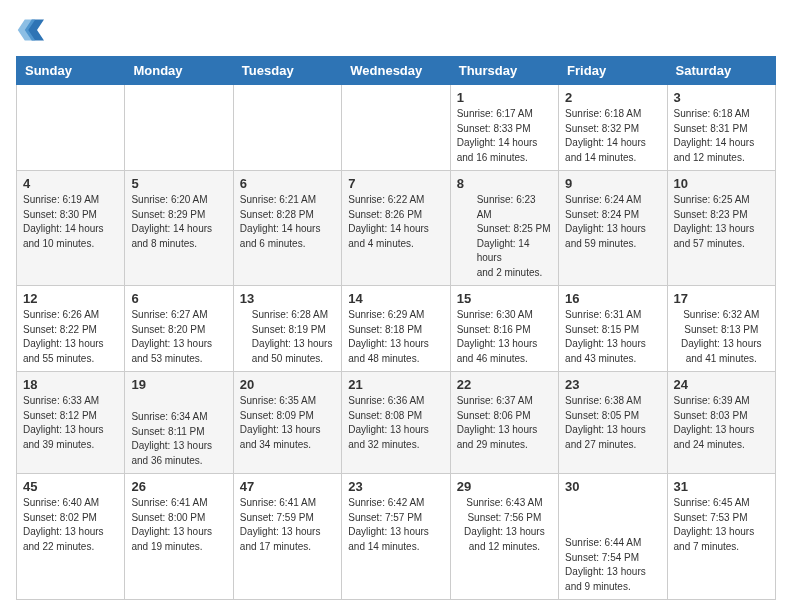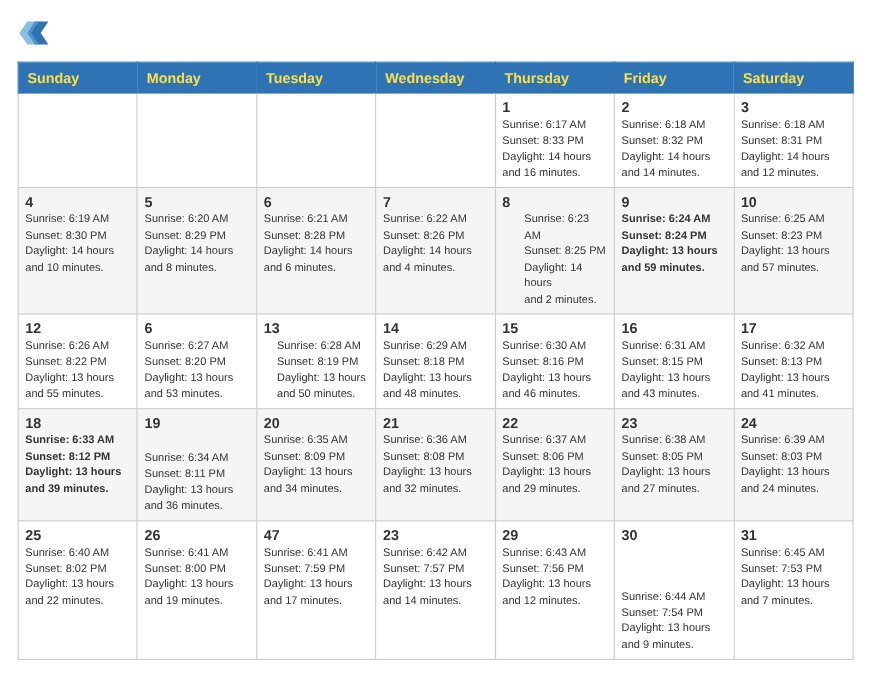--- a/index.html
+++ b/index.html
@@ -53,21 +53,21 @@
       font-size: 15px;
       color: #555;
     }
     .calendar {
       width: 100%;
       border-collapse: collapse;
       border: 1px solid #ccc;
     }
     .calendar th {
       background-color: #2e74b5;
-      color: #fde047;
+      color: #ffffff;
       font-size: 13px;
       font-weight: bold;
       padding: 6px 8px;
       text-align: left;
       border: 1px solid #2e74b5;
     }
     .calendar td {
       border: 1px solid #ccc;
       vertical-align: top;
       padding: 5px 6px;
@@ -186,21 +186,21 @@
         </td>
         <td>
           <span class="day-num">8</span>
           <div class="day-info" style="white-space: pre-line; margin-left: 20px;">Sunrise: 6:23 AM
 Sunset: 8:25 PM
 Daylight: 14 hours
 and 2 minutes.</div>
         </td>
         <td>
           <span class="day-num">9</span>
-          <div class="day-info" style="white-space: pre-line; font-weight: bold;">Sunrise: 6:24 AM
+          <div class="day-info" style="white-space: pre-line;">Sunrise: 6:24 AM
 Sunset: 8:24 PM
 Daylight: 13 hours
 and 59 minutes.</div>
         </td>
         <td>
           <span class="day-num">10</span>
           <div class="day-info" style="white-space: pre-line;">Sunrise: 6:25 AM
 Sunset: 8:23 PM
 Daylight: 13 hours
 and 57 minutes.</div>
@@ -244,30 +244,30 @@
         </td>
         <td>
           <span class="day-num">16</span>
           <div class="day-info" style="white-space: pre-line;">Sunrise: 6:31 AM
 Sunset: 8:15 PM
 Daylight: 13 hours
 and 43 minutes.</div>
         </td>
         <td>
           <span class="day-num">17</span>
-          <div class="day-info" style="white-space: pre-line;">Sunrise: 6:32 AM
+          <div class="day-info" style="white-space: pre-line; text-align: center;">Sunrise: 6:32 AM
 Sunset: 8:13 PM
 Daylight: 13 hours
 and 41 minutes.</div>
         </td>
       </tr>
       <tr>
         <td>
           <span class="day-num">18</span>
-          <div class="day-info" style="white-space: pre-line; font-weight: bold;">Sunrise: 6:33 AM
+          <div class="day-info" style="white-space: pre-line;">Sunrise: 6:33 AM
 Sunset: 8:12 PM
 Daylight: 13 hours
 and 39 minutes.</div>
         </td>
         <td>
           <span class="day-num">19</span>
           <div class="day-info" style="white-space: pre-line; margin-top: 18px;">Sunrise: 6:34 AM
 Sunset: 8:11 PM
 Daylight: 13 hours
 and 36 minutes.</div>
@@ -303,21 +303,21 @@
         <td>
           <span class="day-num">24</span>
           <div class="day-info" style="white-space: pre-line;">Sunrise: 6:39 AM
 Sunset: 8:03 PM
 Daylight: 13 hours
 and 24 minutes.</div>
         </td>
       </tr>
       <tr>
         <td>
-          <span class="day-num">25</span>
+          <span class="day-num">45</span>
           <div class="day-info" style="white-space: pre-line;">Sunrise: 6:40 AM
 Sunset: 8:02 PM
 Daylight: 13 hours
 and 22 minutes.</div>
         </td>
         <td>
           <span class="day-num">26</span>
           <div class="day-info" style="white-space: pre-line;">Sunrise: 6:41 AM
 Sunset: 8:00 PM
 Daylight: 13 hours
@@ -332,21 +332,21 @@
         </td>
         <td>
           <span class="day-num">23</span>
           <div class="day-info" style="white-space: pre-line;">Sunrise: 6:42 AM
 Sunset: 7:57 PM
 Daylight: 13 hours
 and 14 minutes.</div>
         </td>
         <td>
           <span class="day-num">29</span>
-          <div class="day-info" style="white-space: pre-line;">Sunrise: 6:43 AM
+          <div class="day-info" style="white-space: pre-line; text-align: center;">Sunrise: 6:43 AM
 Sunset: 7:56 PM
 Daylight: 13 hours
 and 12 minutes.</div>
         </td>
         <td>
           <span class="day-num">30</span>
           <div class="day-info" style="white-space: pre-line; margin-top: 42px;">Sunrise: 6:44 AM
 Sunset: 7:54 PM
 Daylight: 13 hours
 and 9 minutes.</div>

